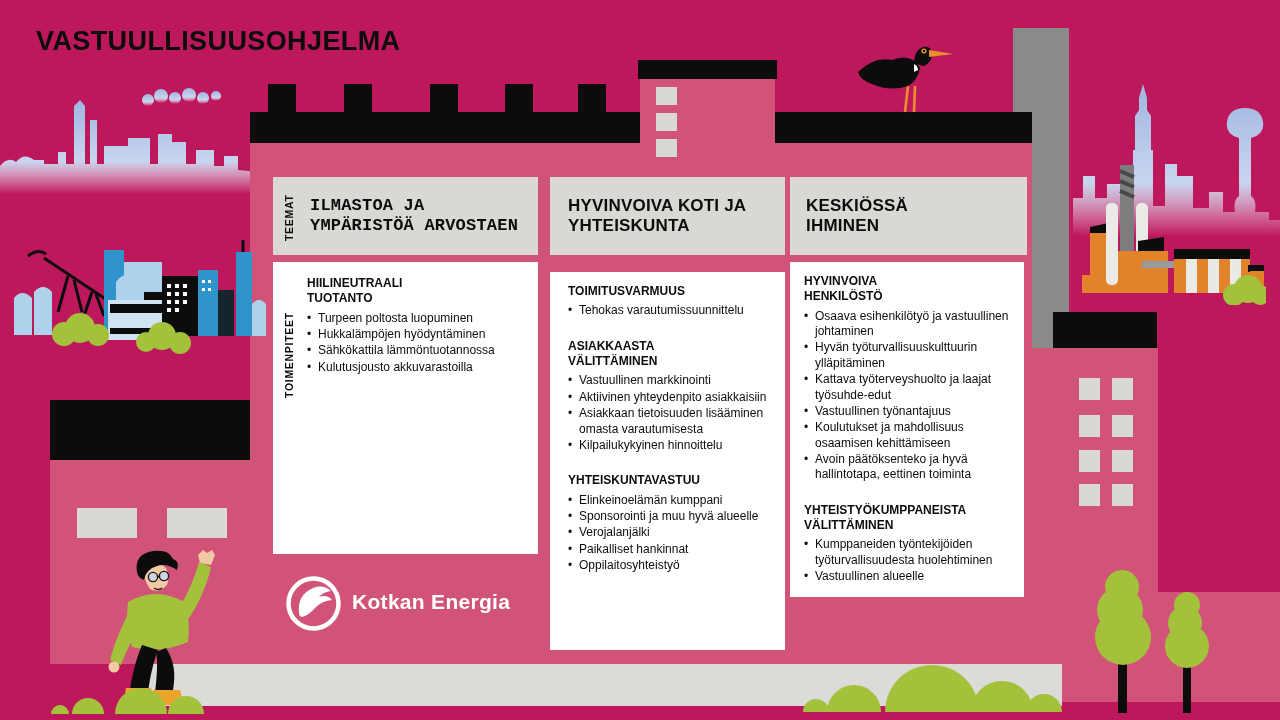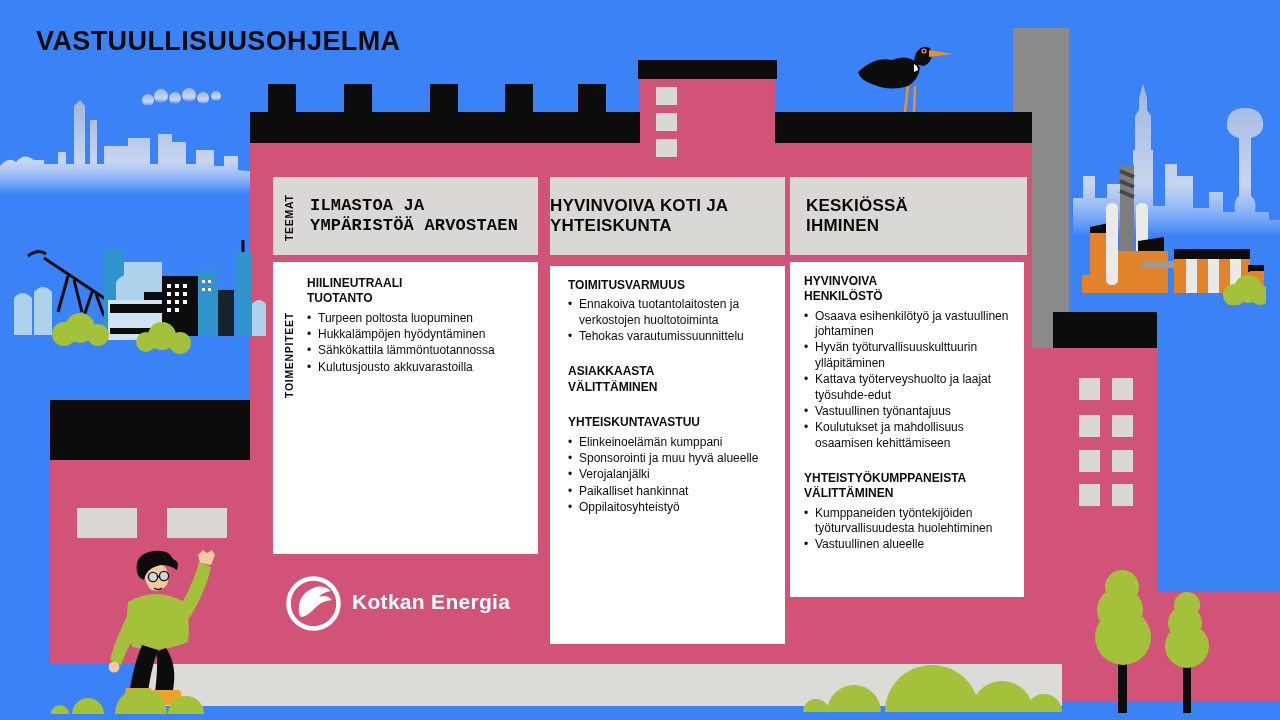--- a/index.html
+++ b/index.html
@@ -1,16 +1,16 @@
 <!DOCTYPE html>
 <html><head>
 <meta charset="utf-8">
 <style>
   html,body{margin:0;padding:0;background:#fff;}
-  .stage{position:relative;width:1280px;height:720px;overflow:hidden;background:#3b82f6;
+  .stage{position:relative;width:1280px;height:720px;overflow:hidden;background:#be185d;
          font-family:"Liberation Sans",sans-serif;color:#0c0c0c;}
   .abs{position:absolute;}
   
   .page-title{position:absolute;left:36px;top:26px;font-size:27px;font-weight:800;
               letter-spacing:.4px;margin:0;color:#0c0c0c;}
   
   .pink{background:#d25378;}
   .blackblk{background:#0c0c0c;}
   .graywin{background:#d9d8d5;}
   
@@ -156,35 +156,40 @@
             <li>Turpeen poltosta luopuminen</li>
             <li>Hukkalämpöjen hyödyntäminen</li>
             <li>Sähkökattila lämmöntuotannossa</li>
             <li>Kulutusjousto akkuvarastoilla</li>
           </ul>
         </div>
       </div>
   </div>
 
   <div class="panel-head" style="left:550px;top:177px;width:235px;height:78px;">
-    <h2 class="col-title" style="">HYVINVOIVA KOTI JA
+    <h2 class="col-title" style="padding-left:18px;">HYVINVOIVA KOTI JA
 YHTEISKUNTA</h2>
   </div>
-  <div class="panel-body" style="left:550px;top:266px;width:235px;height:378px;">
+  <div class="panel-body" style="left:550px;top:272px;width:235px;height:378px;">
     <div class="sections" style="left:18px;top:12px;width:206px;">
         <div class="section">
           <h3 class="sec-heading">TOIMITUSVARMUUS</h3>
           <ul class="bullets">
-            <li>Ennakoiva tuotantolaitosten ja verkostojen huoltotoiminta</li>
             <li>Tehokas varautumissuunnittelu</li>
           </ul>
         </div>
         <div class="section">
           <h3 class="sec-heading">ASIAKKAASTA
 VÄLITTÄMINEN</h3>
+          <ul class="bullets">
+            <li>Vastuullinen markkinointi</li>
+            <li>Aktiivinen yhteydenpito asiakkaisiin</li>
+            <li>Asiakkaan tietoisuuden lisääminen omasta varautumisesta</li>
+            <li>Kilpailukykyinen hinnoittelu</li>
+          </ul>
         </div>
         <div class="section">
           <h3 class="sec-heading">YHTEISKUNTAVASTUU</h3>
           <ul class="bullets">
             <li>Elinkeinoelämän kumppani</li>
             <li>Sponsorointi ja muu hyvä alueelle</li>
             <li>Verojalanjälki</li>
             <li>Paikalliset hankinnat</li>
             <li>Oppilaitosyhteistyö</li>
           </ul>
@@ -200,20 +205,21 @@
     <div class="sections" style="left:14px;top:12px;width:212px;">
         <div class="section">
           <h3 class="sec-heading">HYVINVOIVA
 HENKILÖSTÖ</h3>
           <ul class="bullets">
             <li>Osaava esihenkilötyö ja vastuullinen johtaminen</li>
             <li>Hyvän työturvallisuuskulttuurin ylläpitäminen</li>
             <li>Kattava työterveyshuolto ja laajat työsuhde-edut</li>
             <li>Vastuullinen työnantajuus</li>
             <li>Koulutukset ja mahdollisuus osaamisen kehittämiseen</li>
+            <li>Avoin päätöksenteko ja hyvä hallintotapa, eettinen toiminta</li>
           </ul>
         </div>
         <div class="section">
           <h3 class="sec-heading">YHTEISTYÖKUMPPANEISTA
 VÄLITTÄMINEN</h3>
           <ul class="bullets">
             <li>Kumppaneiden työntekijöiden työturvallisuudesta huolehtiminen</li>
             <li>Vastuullinen alueelle</li>
           </ul>
         </div>

